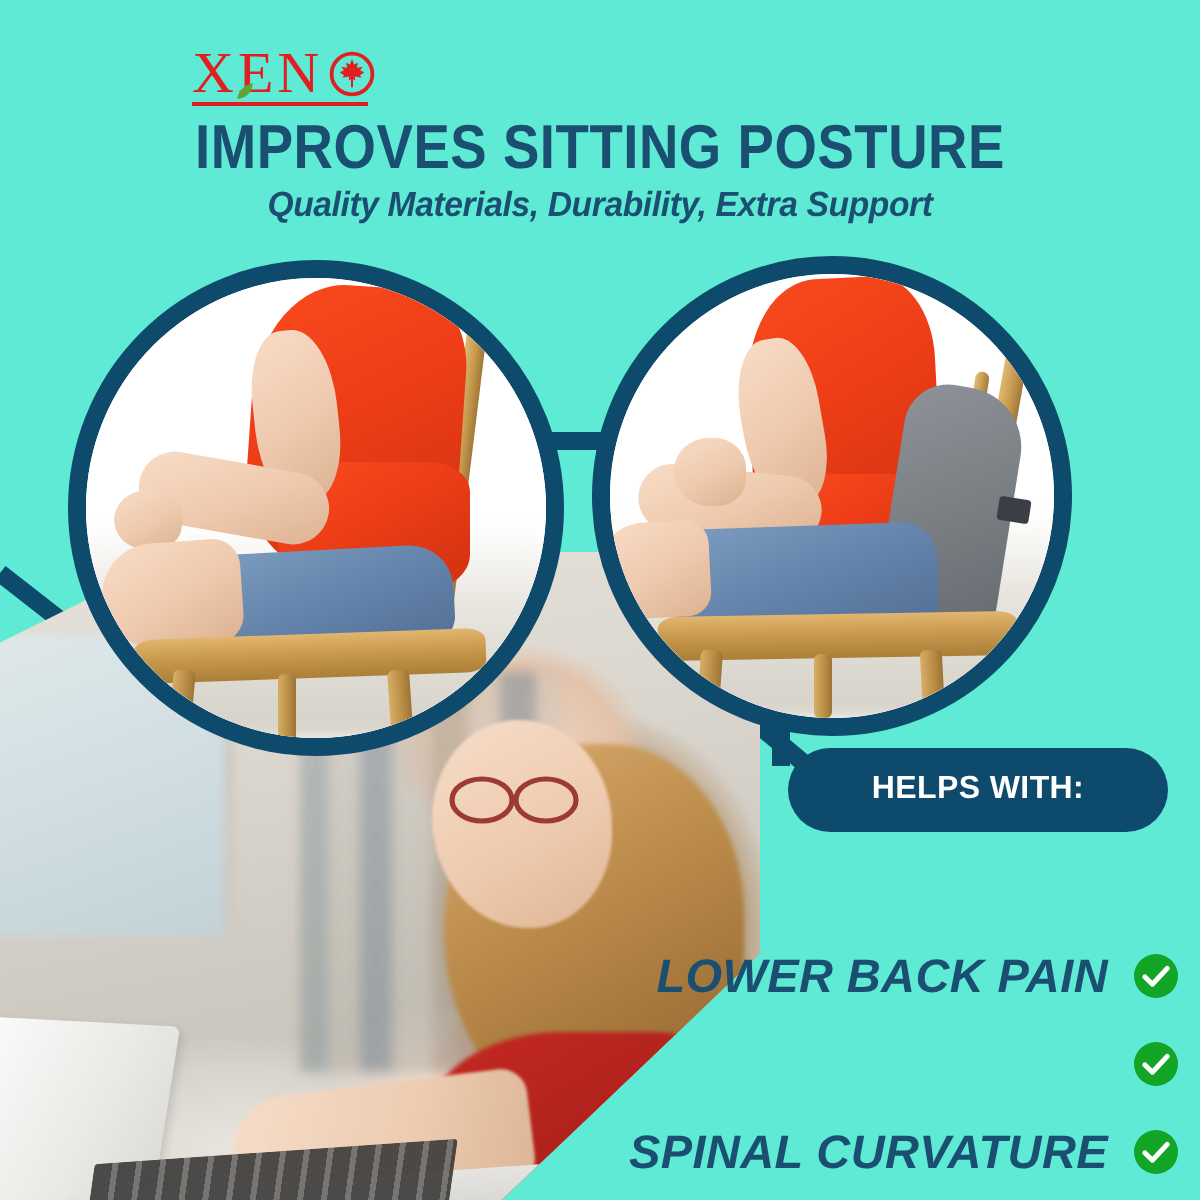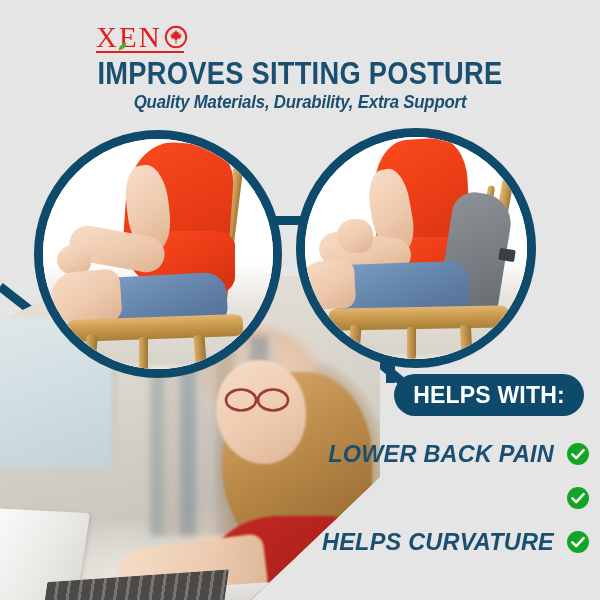--- a/index.html
+++ b/index.html
@@ -13,21 +13,21 @@
     overflow: hidden;
     font-family: "Liberation Sans", sans-serif;
     position: relative;
   }
 
   #poster {
     position: absolute;
     left: 0; top: 0;
     width: 600px;
     height: 600px;
-    background: #e5e5e5;
+    background: #5eead4;
     overflow: hidden;
   }
 
   
   .brand-logo {
     position: absolute;
     left: 96px;
     top: 22px;
     height: 30px;
     display: flex;
@@ -300,30 +300,30 @@
     width: 190px;
     height: 42px;
     border-radius: 21px;
     background: #0d4a6b;
     display: flex;
     align-items: center;
     justify-content: center;
   }
   .helps-badge-label {
     color: #ffffff;
-    font-size: 23px;
+    font-size: 16px;
     font-weight: 700;
     letter-spacing: 0.2px;
   }
 
   
   .benefits {
     position: absolute;
     left: 250px;
-    top: 432px;
+    top: 466px;
     width: 340px;
   }
   .benefit-row {
     display: flex;
     align-items: center;
     justify-content: flex-end;
     gap: 12px;
     height: 44px;
   }
   .benefit-label {
@@ -465,21 +465,21 @@
     <div class="benefit-row">
       <span class="check-icon">
         <svg width="24" height="24" viewBox="0 0 24 24" aria-hidden="true">
           <circle cx="12" cy="12" r="11" fill="#13a526"></circle>
           <path d="M6.4 12.4 L10.2 16.1 L17.6 8.2" fill="none" stroke="#ffffff" stroke-width="2.5" stroke-linecap="round" stroke-linejoin="round"></path>
         </svg>
       </span>
     </div>
 
     <div class="benefit-row">
-      <span class="benefit-label">HELPS CURVATURE</span>
+      <span class="benefit-label">SPINAL CURVATURE</span>
       <span class="check-icon">
         <svg width="24" height="24" viewBox="0 0 24 24" aria-hidden="true">
           <circle cx="12" cy="12" r="11" fill="#13a526"></circle>
           <path d="M6.4 12.4 L10.2 16.1 L17.6 8.2" fill="none" stroke="#ffffff" stroke-width="2.5" stroke-linecap="round" stroke-linejoin="round"></path>
         </svg>
       </span>
     </div>
 
   </div>
 

